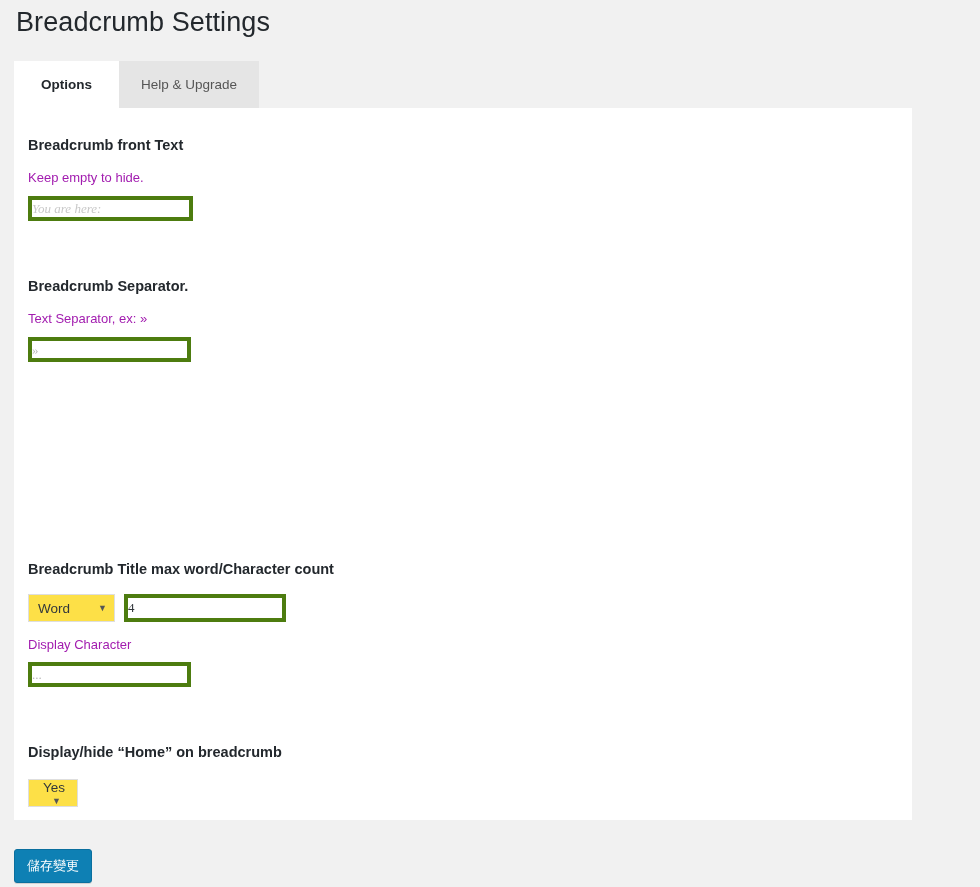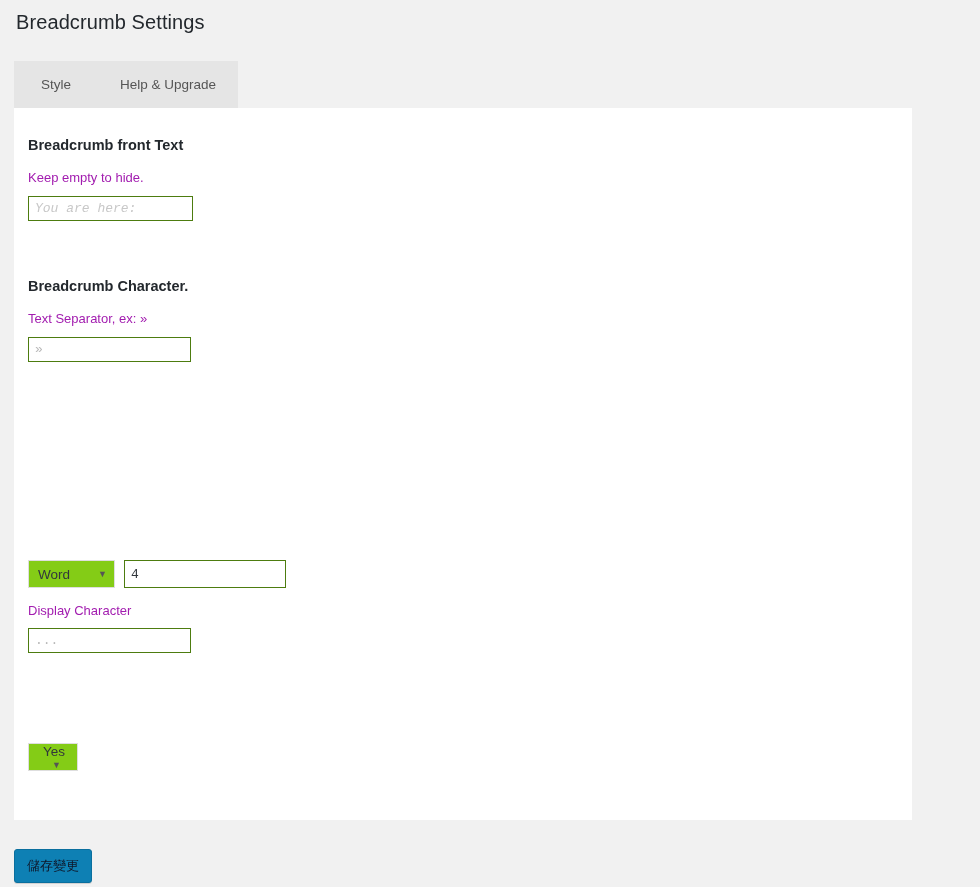--- a/index.html
+++ b/index.html
@@ -15,21 +15,21 @@
     color: #444;
     overflow: hidden;
     position: relative;
   }
 
   
   .page-title {
     position: absolute;
     left: 16px;
     top: 8px;
-    font-size: 20px;
+    font-size: 27px;
     font-weight: 400;
     color: #23282d;
     line-height: 29px;
     letter-spacing: 0.1px;
     white-space: nowrap;
   }
 
   
   .tab-bar {
     position: absolute;
@@ -86,45 +86,45 @@
     color: #a21caf;
     margin: 0 0 10px 0;
     line-height: 16px;
     white-space: nowrap;
   }
 
   
   input.txt {
     box-sizing: border-box;
     height: 25px;
-    border: 1px solid #4d7c0f;
+    border: 4px solid #4d7c0f;
     background: #fff;
-    padding: 2px 6px;
-    font-family: Liberation Mono, monospace;
+    padding: 2px 0;
+    font-family: Liberation Serif, serif;
     font-size: 13px;
     color: #32373c;
     border-radius: 0;
     outline: none;
   }
   input.txt::placeholder {
     color: #c8c8c8;
     font-style: italic;
     opacity: 1;
   }
   input.txt.w165 { width: 165px; }
   input.txt.w163 { width: 163px; }
   input.txt.num  { width: 162px; }
   input.txt.faint { color: #b9b9b9; }
 
   
   .sel {
     box-sizing: border-box;
     height: 28px;
     border: 1px solid #dedede;
-    background: #84cc16;
+    background: #fde047;
     display: inline-flex;
     align-items: center;
     justify-content: space-between;
     padding: 0 7px 0 9px;
     font-size: 13.5px;
     color: #32373c;
     cursor: pointer;
     vertical-align: top;
   }
   .sel .caret {
@@ -142,73 +142,75 @@
   
   .submit-wrap {
     position: absolute;
     left: 14px;
     top: 849px;
   }
   .btn-primary {
     display: inline-block;
     background: #0e80b4;
     border: 1px solid #0a6f9e;
-    color: #0f172a;
+    color: #ffffff;
     font-family: "Liberation Sans", sans-serif;
     font-size: 13px;
     line-height: 1;
     padding: 9px 12px 10px 12px;
     border-radius: 3px;
     cursor: pointer;
     box-shadow: 0 1px 0 rgba(0,0,0,0.12);
     white-space: nowrap;
   }
 </style>
 </head>
 <body>
 
 <div class="page-title">Breadcrumb Settings</div>
 
 <div class="tab-bar">
-  <div class="tab">
-    <span>Style</span>
+  <div class="tab active">
+    <span>Options</span>
   </div>
   <div class="tab">
     <span>Help &amp; Upgrade</span>
   </div>
 </div>
 
 <div class="panel">
 
   <div class="section" style="top:28px;">
     <h2 class="section-heading">Breadcrumb front Text</h2>
     <p class="field-desc">Keep empty to hide.</p>
     <input class="txt w165" type="text" placeholder="You are here:" style="">
   </div>
 
   <div class="section" style="top:169px;">
-    <h2 class="section-heading">Breadcrumb Character.</h2>
+    <h2 class="section-heading">Breadcrumb Separator.</h2>
     <p class="field-desc">Text Separator, ex: »</p>
     <input class="txt w163 faint" type="text" value="»" style="">
   </div>
 
 
   <div class="section" style="top:452px;">
+    <h2 class="section-heading">Breadcrumb Title max word/Character count</h2>
     <div class="row">
       <div class="sel word">
         <span>Word</span>
         <span class="caret">▼</span>
       </div>
       <input class="txt num" type="text" style="height: 28px;" value="4">
     </div>
     <p class="field-desc" style="margin-top:15px;margin-bottom:9px;">Display Character</p>
     <input class="txt w163 faint" type="text" value="..." style="">
   </div>
 
   <div class="section" style="top:635px;">
+    <h2 class="section-heading" style="margin-bottom:18px;">Display/hide “Home” on breadcrumb</h2>
     <div class="sel yes">
       <span>Yes</span>
       <span class="caret">▼</span>
     </div>
   </div>
 
 </div>
 
 <div class="submit-wrap">
   <button class="btn-primary" type="button">儲存變更</button>

